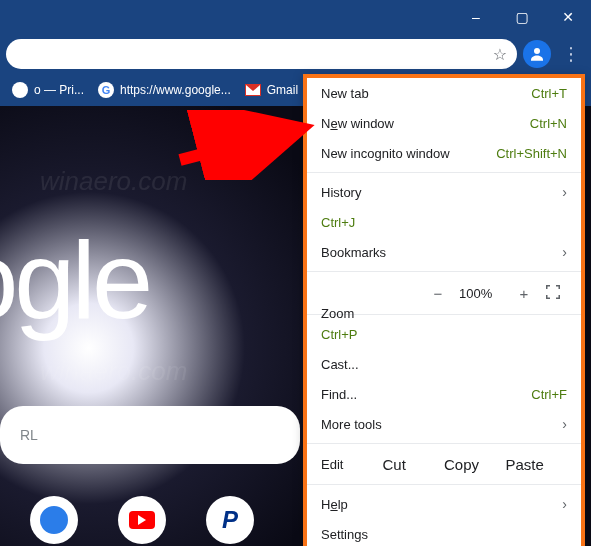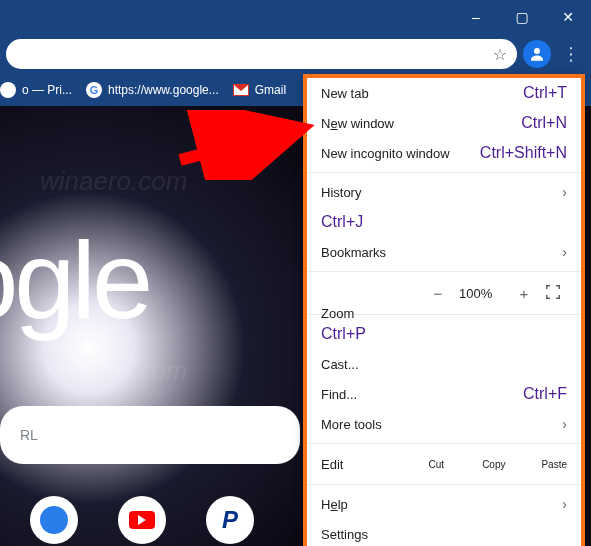--- a/index.html
+++ b/index.html
@@ -11,21 +11,21 @@
 
 
 .toolbar { height: 40px; background: #1a4480; display: flex; align-items: center; padding: 0 6px; gap: 6px; }
 .omnibox { flex: 1; height: 30px; background: #fff; border-radius: 15px; position: relative; }
 .star { position: absolute; right: 10px; top: 50%; transform: translateY(-50%); color: #5f6368; font-size: 16px; }
 .avatar { width: 28px; height: 28px; border-radius: 50%; background: #1a73e8; display: flex; align-items: center; justify-content: center; }
 .avatar svg { width: 18px; height: 18px; fill: #fff; }
 .kebab { width: 28px; height: 28px; display: flex; align-items: center; justify-content: center; color: #c9d3e5; border-radius: 50%; font-size: 18px; cursor: pointer; }
 
 
-.bookbar { height: 32px; background: #1a4480; display: flex; align-items: center; padding-left: 0; gap: 14px; color: #fff; font-size: 12px; overflow: hidden; }
+.bookbar { height: 32px; background: #1a4480; display: flex; align-items: center; padding-left: 12px; gap: 14px; color: #fff; font-size: 12px; overflow: hidden; }
 .book-item { display: flex; align-items: center; gap: 6px; cursor: pointer; white-space: nowrap; }
 .favicon { width: 16px; height: 16px; border-radius: 50%; display: inline-block; }
 .fav-blank { background: #fff; }
 .fav-google { background: #fff; position: relative; }
 .fav-google::after { content:"G"; position:absolute; inset:0; display:flex; align-items:center; justify-content:center; font-size:11px; font-weight:bold; color:#4285f4; }
 .fav-gmail { width:16px; height:12px; background:#fff; position:relative; border:1px solid #d93025; }
 .fav-gmail::after { content:""; position:absolute; left:0; top:0; width:0; height:0; border-left:7px solid transparent; border-right:7px solid transparent; border-top:6px solid #d93025; }
 
 
 .page { position: relative; height: 440px; background: radial-gradient(circle at 15% 55%, #ffffff 0%, #e8e8f5 8%, #1a1a2e 28%, #0a0a15 50%), linear-gradient(#0a0a15, #14142a); overflow: hidden; }
@@ -33,31 +33,31 @@
 .searchbox { position: absolute; left: 0; top: 300px; width: 300px; height: 58px; background: #fff; border-radius: 23px; display: flex; align-items: center; padding-left: 20px; color: #80868b; font-size: 14px; }
 .shortcuts { position: absolute; left: 0; top: 390px; display: flex; gap: 40px; padding-left: 30px; }
 .sc { width: 48px; height: 48px; border-radius: 50%; background: #fff; display: flex; align-items: center; justify-content: center; cursor: pointer; }
 .sc span { font-size: 22px; }
 .watermark { position: absolute; color: rgba(255,255,255,0.08); font-size: 26px; font-style: italic; pointer-events: none; }
 
 
 .menu { position: absolute; right: 6px; top: 74px; width: 282px; background: #fff; box-shadow: 0 2px 10px rgba(0,0,0,0.25); border: 4px solid #f97316; font-size: 13px; color: #202124; z-index: 10; }
 .menu .item { display: flex; align-items: center; height: 30px; padding: 0 14px; cursor: pointer; white-space: nowrap; }
 .menu .label { flex: 1; }
-.menu .accel { color: #4c1d95; font-size: 16px; }
+.menu .accel { color: #4d7c0f; font-size: 13px; }
 .menu .sub::after { content: "›"; color: #5f6368; margin-left: 8px; font-size: 14px; }
 .menu .sep { height: 1px; background: #e8eaed; margin: 4px 0; }
 .menu .zoomrow { display: flex; align-items: center; height: 34px; padding: 0 14px; gap: 10px; }
 .menu .zoomrow .label { flex: 1; margin-top: 41px; }
 .menu .zoombtn { width: 22px; text-align: center; cursor: pointer; color: #5f6368; font-size: 15px; }
 .menu .zoomval { width: 44px; text-align: left; }
 .menu .fullscr { width: 22px; cursor: pointer; color: #5f6368; }
 .menu .editrow { display: flex; align-items: center; height: 32px; padding: 0 14px; }
 .menu .editrow .label { width: 56px; }
-.menu .editbtn { flex: 1; text-align: right; cursor: pointer; font-size: 10px; }
+.menu .editbtn { flex: 1; text-align: left; cursor: pointer; font-size: 15px; }
 .u { text-decoration: underline; text-decoration-thickness: 1px; text-underline-offset: 1px; }
 
 
 .arrow { position: absolute; left: 175px; top: 110px; z-index: 20; pointer-events: none; }
 </style>
 </head>
 <body>
 
 <div class="titlebar">
   <div class="win-btn">

